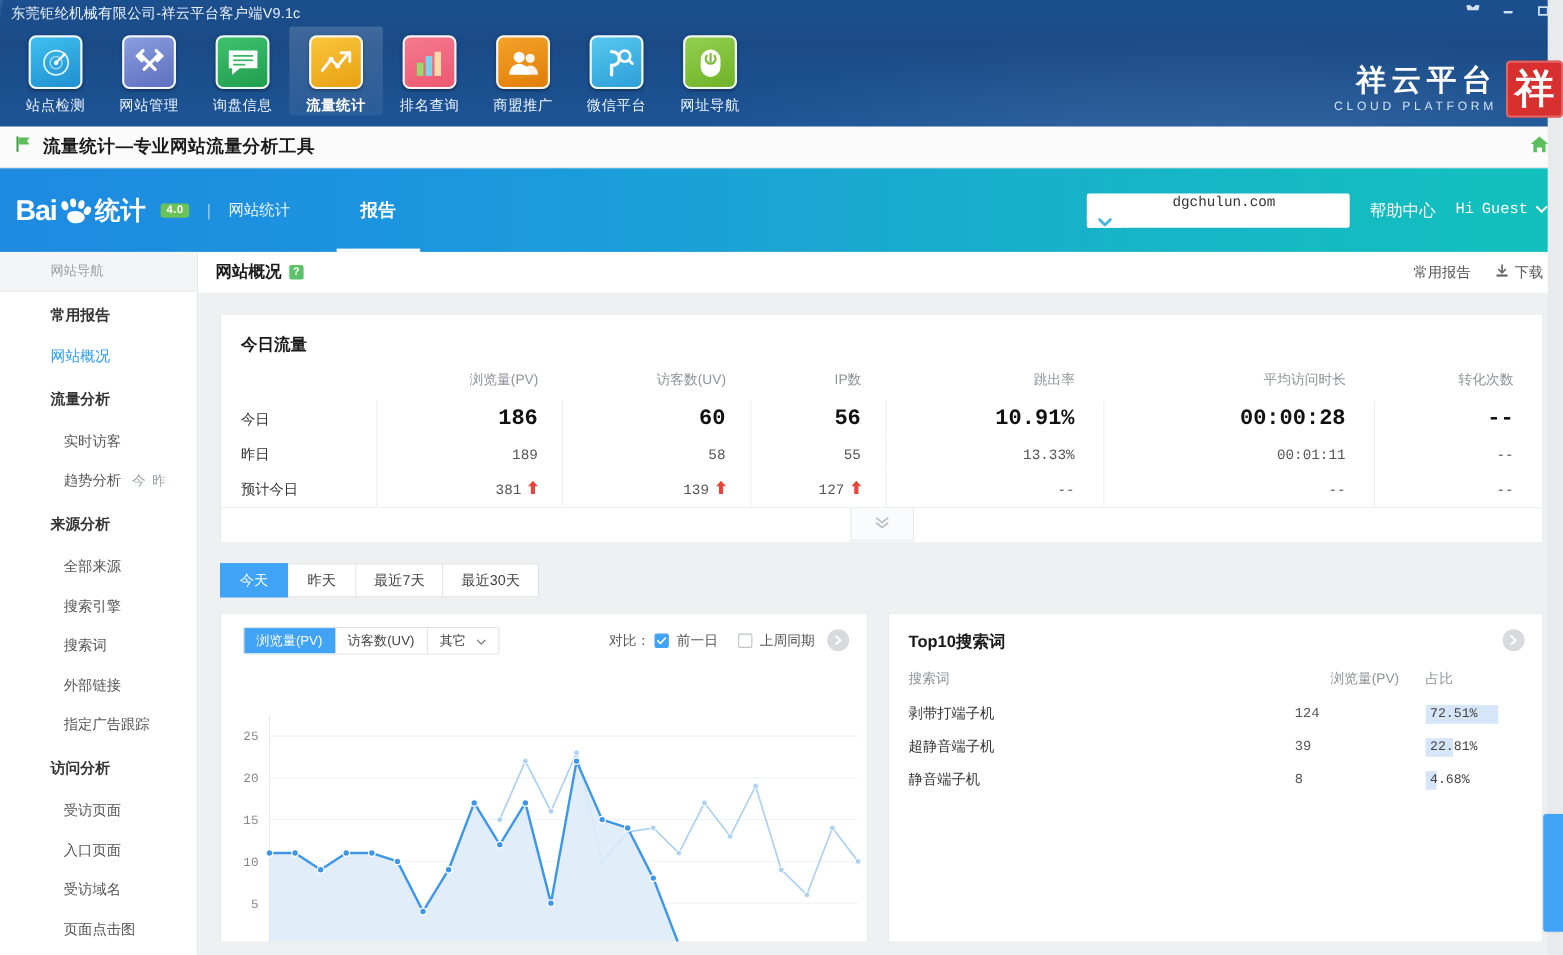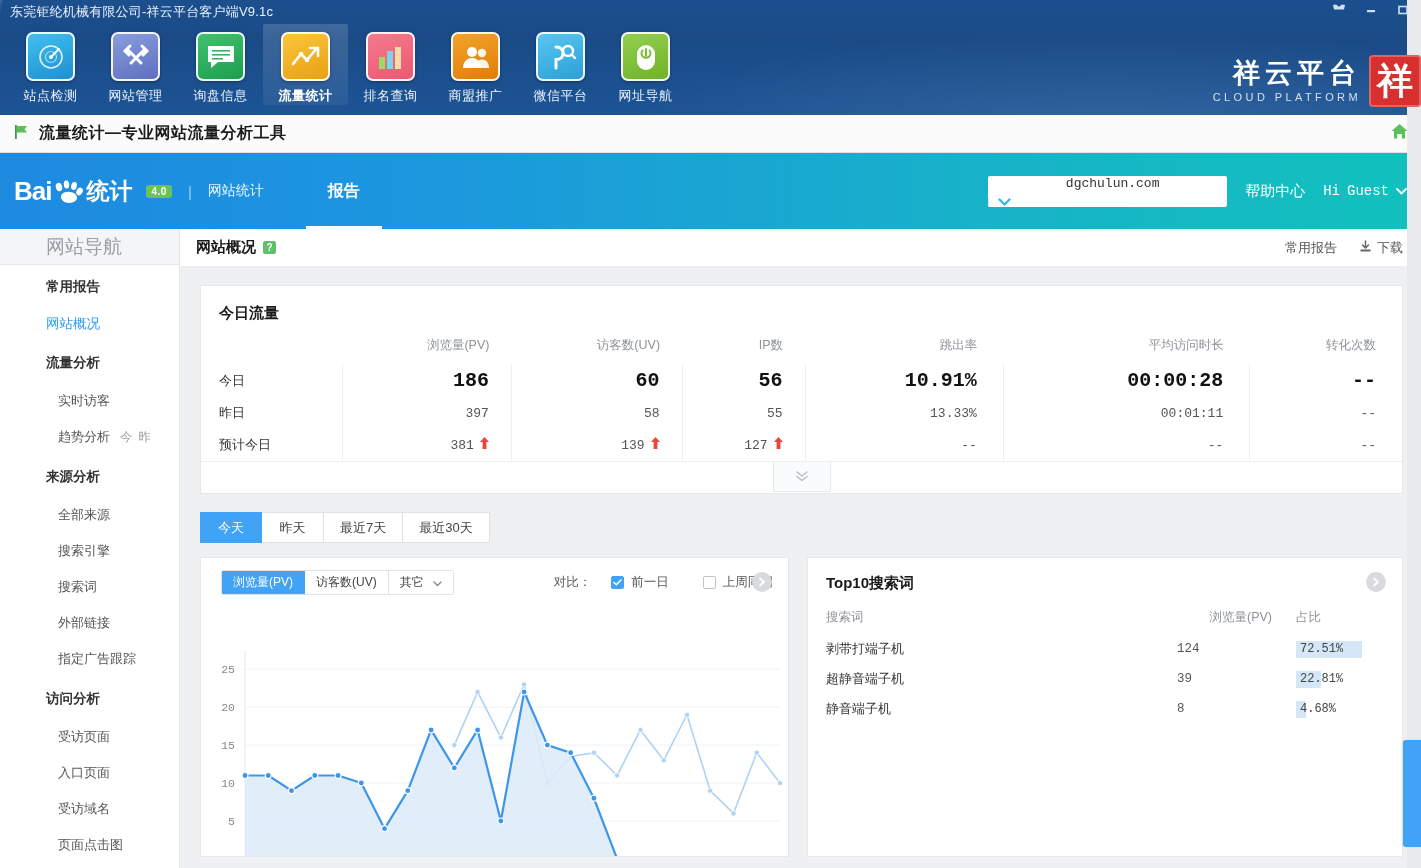--- a/index.html
+++ b/index.html
@@ -131,21 +131,21 @@
     font-family:"Liberation Mono", monospace;}
 
   
   #body-wrap { display:flex; height: 653px; background:#eef0f2; }
 
   
   #sidebar { width: 180px; background:#fff; border-right:1px solid #e4e6e8; flex-shrink:0; }
   #sidebar-top {
     height: 36px; background:#f4f5f6; border-bottom:1px solid #e8e9ea;
     display:flex; align-items:center; padding-left: 46px;
-    font-size:19px; color:#9aa0a6;
+    font-size:12px; color:#9aa0a6;
   }
   .nav-group-title {
     font-size:13.5px; font-weight:bold; color:#333; padding: 13px 0 11px 46px;
   }
   .nav-item {
     font-size:13px; color:#555; padding: 9px 0 9px 58px; cursor:pointer;
   }
   .nav-item .sub { color:#9aa0a6; font-size:12.5px; margin-left:10px; }
   .nav-item .sub + .sub { margin-left:6px; }
   .nav-link-blue { font-size:13.5px; color:#2b9cf5; padding: 8px 0 8px 46px; cursor:pointer; }
@@ -227,21 +227,21 @@
   #metric-row { display:flex; align-items:center; padding: 12px 0 0 20px; }
   .metric-seg { display:flex; border:1px solid #dfe2e5; border-radius:2px; overflow:hidden; height:25px; }
   .metric-btn {
     padding: 0 11px; font-size:12px; color:#444; background:#fff; display:flex;
     align-items:center; cursor:pointer; border-right:1px solid #dfe2e5;
   }
   .metric-btn:last-child { border-right:none; }
   .metric-btn.active { background:#40a3f5; color:#fff; border-right-color:#40a3f5;}
   .metric-btn.withcaret { gap:9px; }
 
-  #compare-row { margin-left: 100px; display:flex; align-items:center; gap: 20px; font-size:12.5px; color:#555; }
+  #compare-row { margin-left: 100px; display:flex; align-items:center; gap: 4px; font-size:12.5px; color:#555; }
   .chk {
     width:13px; height:13px; border:1px solid #bfc4c9; border-radius:2px; background:#fff;
     display:inline-flex; align-items:center; justify-content:center; cursor:pointer;
   }
   .chk.on { background:#40a3f5; border-color:#40a3f5; }
   .cmp-item { display:flex; align-items:center; gap:7px; cursor:pointer; }
 
   #chart-area { position:absolute; left:0; top:86px; width:589px; height:215px; }
 
   
@@ -597,21 +597,21 @@
                 <td>
                     <div class="cellwrap wide">
                       <span>--</span>
                     </div>
                   </td>
               </tr>
               <tr>
                 <td>昨日</td>
                 <td>
                     <div class="cellwrap">
-                      <span>397</span>
+                      <span>189</span>
                     </div>
                   </td>
                 <td>
                     <div class="cellwrap">
                       <span>58</span>
                     </div>
                   </td>
                 <td>
                     <div class="cellwrap">
                       <span>55</span>

